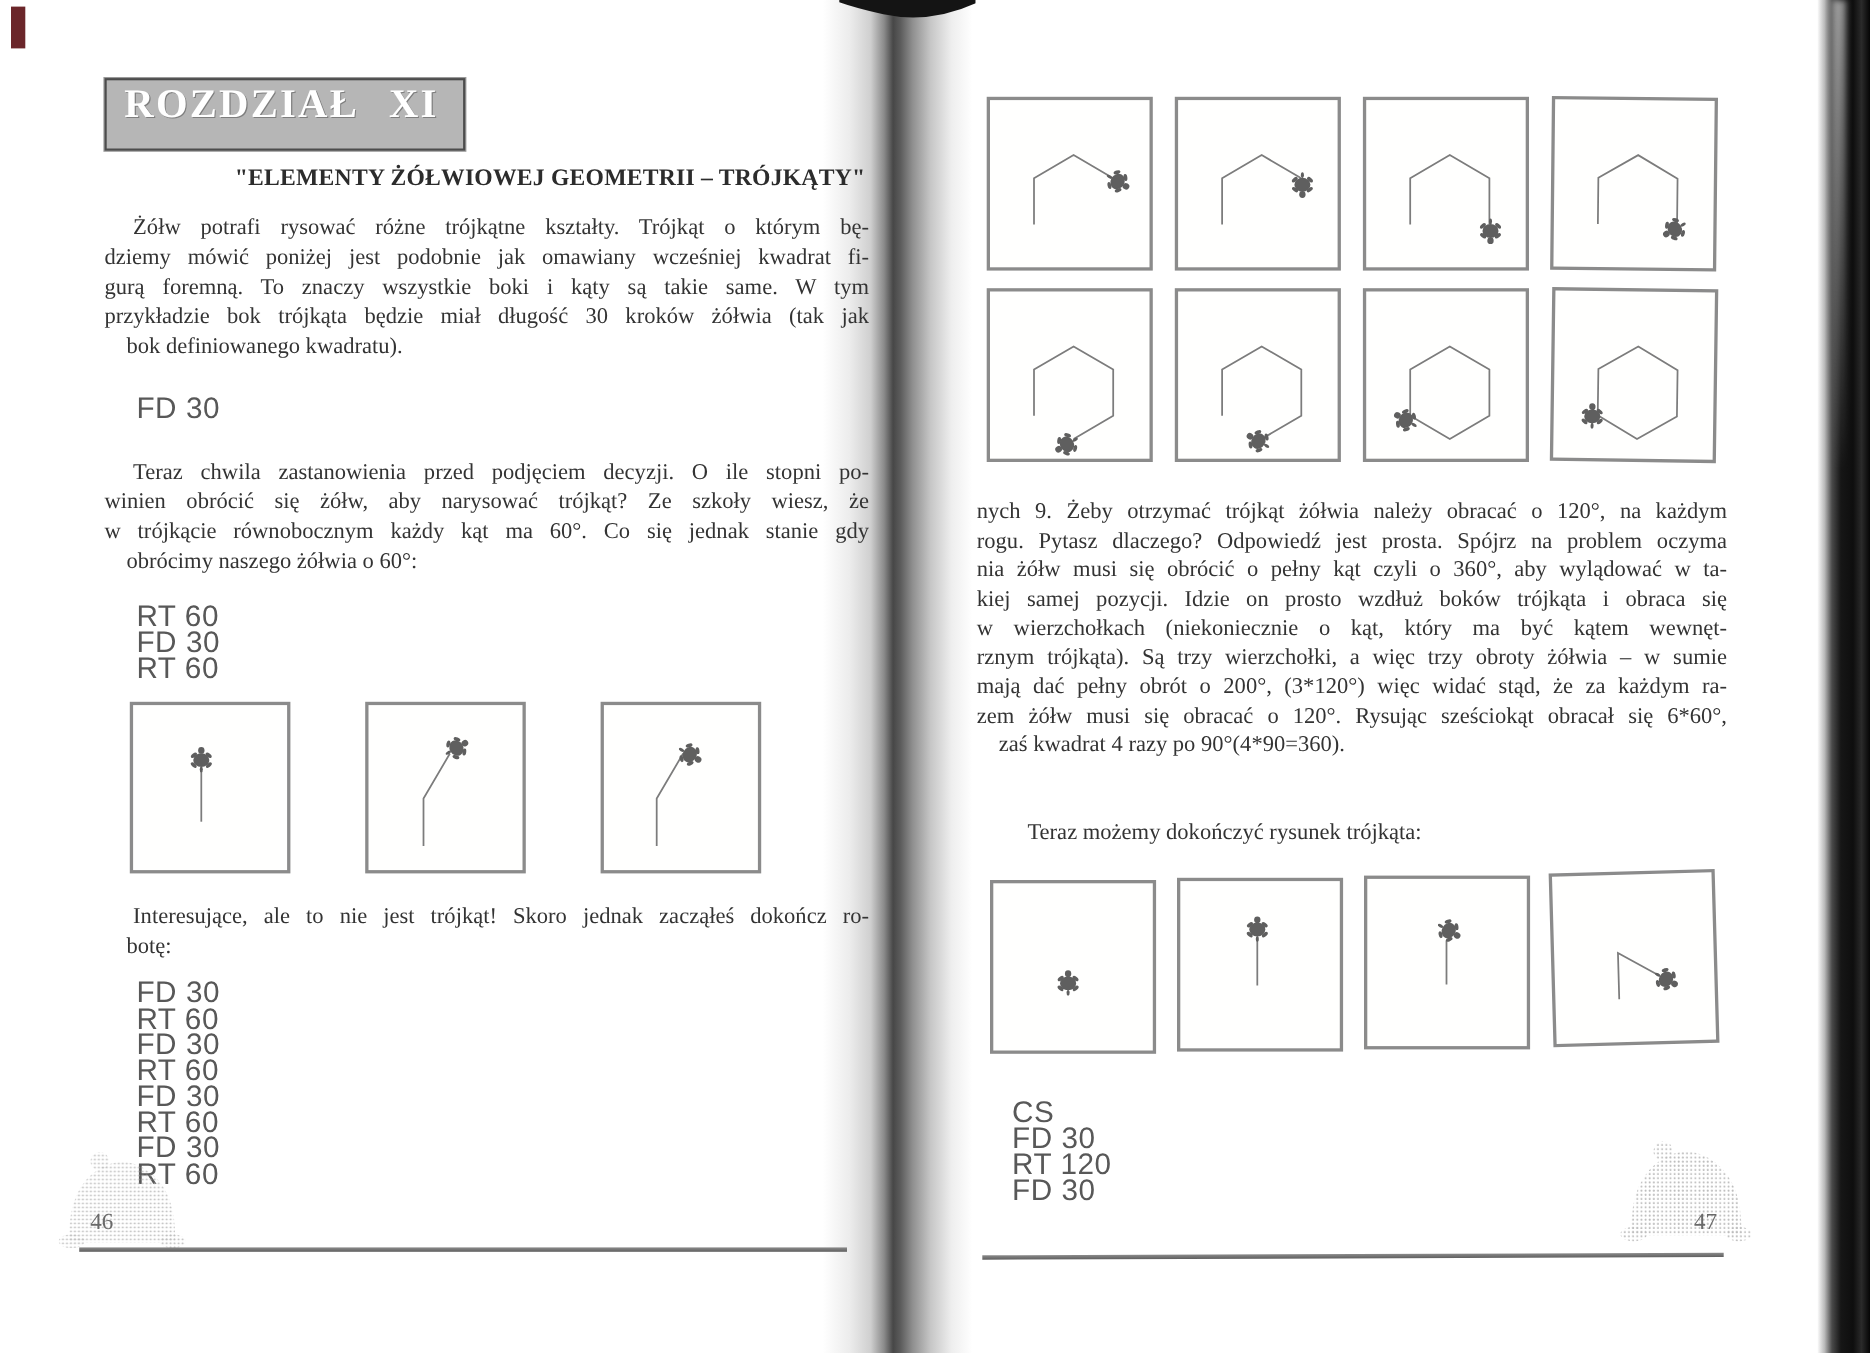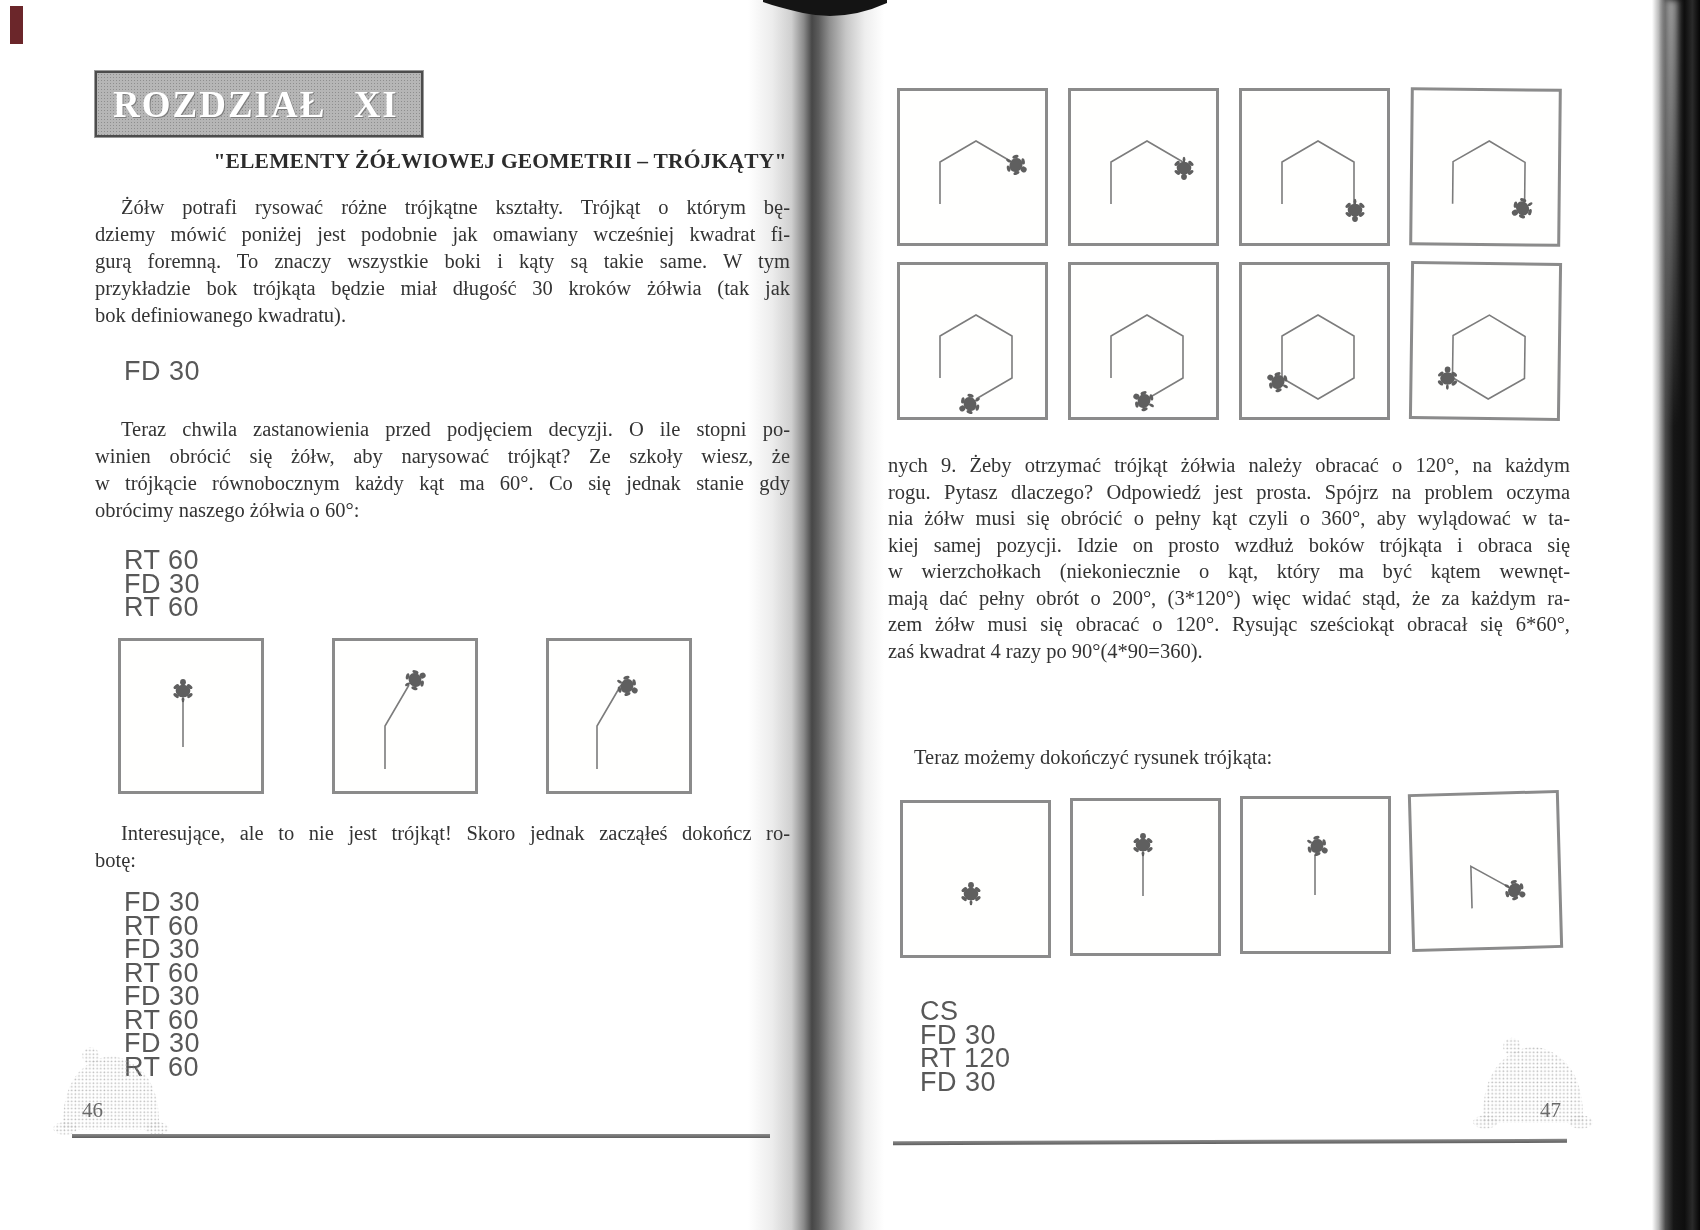--- a/index.html
+++ b/index.html
@@ -16,31 +16,31 @@
       #161616 45%, #0e0e0e 68%, #2a2a2a 84%, #050505 100%);}
   .edge-streak{left:1666px;top:0;width:12px;height:430px;filter:blur(3px);
     background:linear-gradient(180deg, rgba(255,255,255,.55), rgba(255,255,255,0));}
   .scan-artifact{left:10px;top:6px;width:13px;height:38px;background:#5e1318;opacity:.92;}
 
   
   .banner{left:95px;top:71px;width:324px;height:62px;border:2px solid #4c4c4c;
     background-color:#b6b6b6;
     background-image:radial-gradient(circle,#8e8e8e 22%, rgba(0,0,0,0) 24%);
     background-size:3px 3px; box-shadow:0 0 0 1px #9a9a9a;
-    display:flex;align-items:center;}
+    display:flex;}
   .banner span{font-family:"Liberation Serif",serif;font-weight:bold;font-size:37px;
     color:#ffffff;letter-spacing:2px;word-spacing:16px;padding-left:16px;
     text-shadow:1px 1px 0 #7e7e7e;}
 
   
   .page-title{left:200px;top:149px;width:600px;text-align:center;
     font-weight:bold;font-size:21.5px;color:#2c2c2c;letter-spacing:.2px;}
   .para{width:695px;font-size:20.5px;line-height:27px;color:#333333;}
   .para .line{text-align:justify;text-align-last:justify;}
-  .para .line.last{text-align-last:left;}
+  .para .line.last{text-align-last:left;margin-left:20px;}
   .para.indent .line.first{text-indent:26px;}
   .para-r{width:682px;line-height:26.5px;}
   .codeblock .line{font-family:"Liberation Sans",sans-serif;font-size:27px;line-height:23.5px;
     color:#585858;text-align:center;text-align-last:left;letter-spacing:.5px;}
 
   
   .figbox{border:3px solid #8b8b8b;background:#fffffe;}
   .figbox svg{display:block;width:100%;height:100%;color:#5f5f5f;}
   .trail{fill:none;stroke:#7c7c7c;stroke-width:1.6;}
 
@@ -208,20 +208,21 @@
         <use href="#turtle" transform="translate(35 113) rotate(0)"></use>
       </svg>
   </div>
 
   <div class="abs para para-r indent" style="left:888px;top:452px;">
       <div class="line">nych 9. Żeby otrzymać trójkąt żółwia należy obracać o 120°, na każdym</div>
       <div class="line">rogu. Pytasz dlaczego? Odpowiedź jest prosta. Spójrz na problem oczyma</div>
       <div class="line">nia żółw musi się obrócić o pełny kąt czyli o 360°, aby wylądować w ta-</div>
       <div class="line">kiej samej pozycji. Idzie on prosto wzdłuż boków trójkąta i obraca się</div>
       <div class="line">w wierzchołkach (niekoniecznie o kąt, który ma być kątem wewnęt-</div>
+      <div class="line">rznym trójkąta). Są trzy wierzchołki, a więc trzy obroty żółwia – w sumie</div>
       <div class="line">mają dać pełny obrót o 200°, (3*120°) więc widać stąd, że za każdym ra-</div>
       <div class="line">zem żółw musi się obracać o 120°. Rysując sześciokąt obracał się 6*60°,</div>
       <div class="line last">zaś kwadrat 4 razy po 90°(4*90=360).</div>
     </div>
   <div class="abs para para-r indent" style="left:888px;top:744px;">
       <div class="line first last">Teraz możemy dokończyć rysunek trójkąta:</div>
     </div>
 
   <div class="abs figbox" style="left:900px;top:800px;width:145px;height:152px;">
     <svg viewBox="0 0 145 150">

